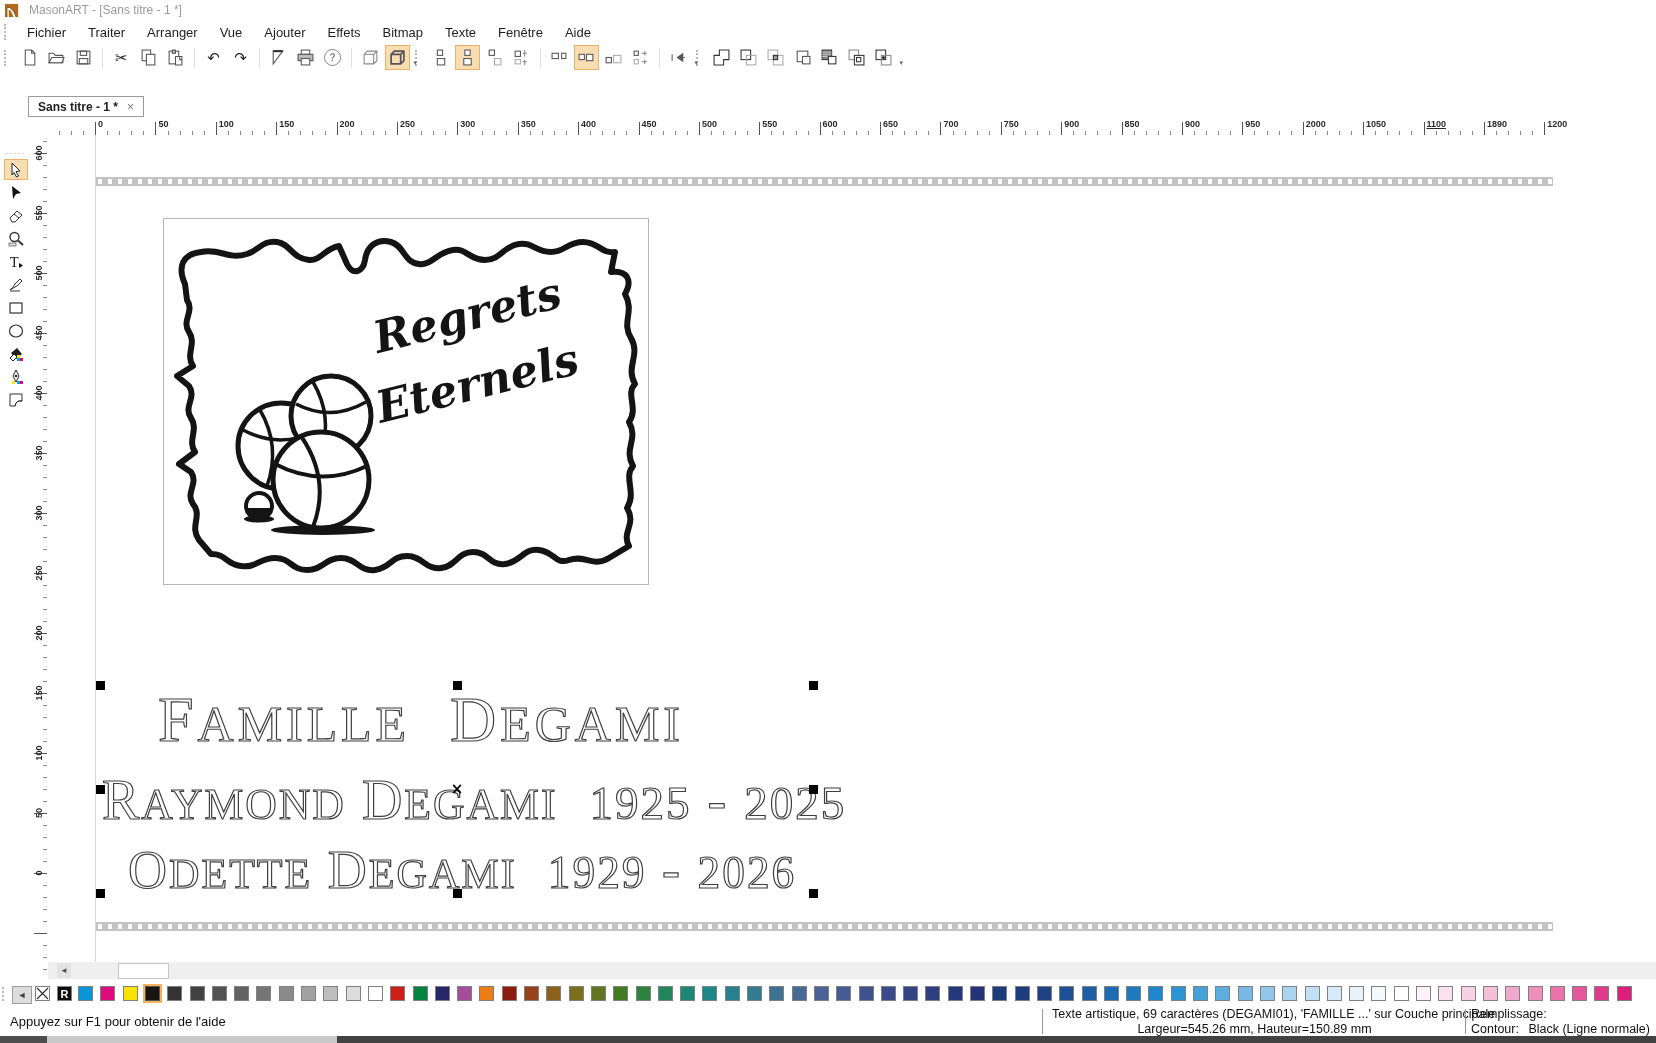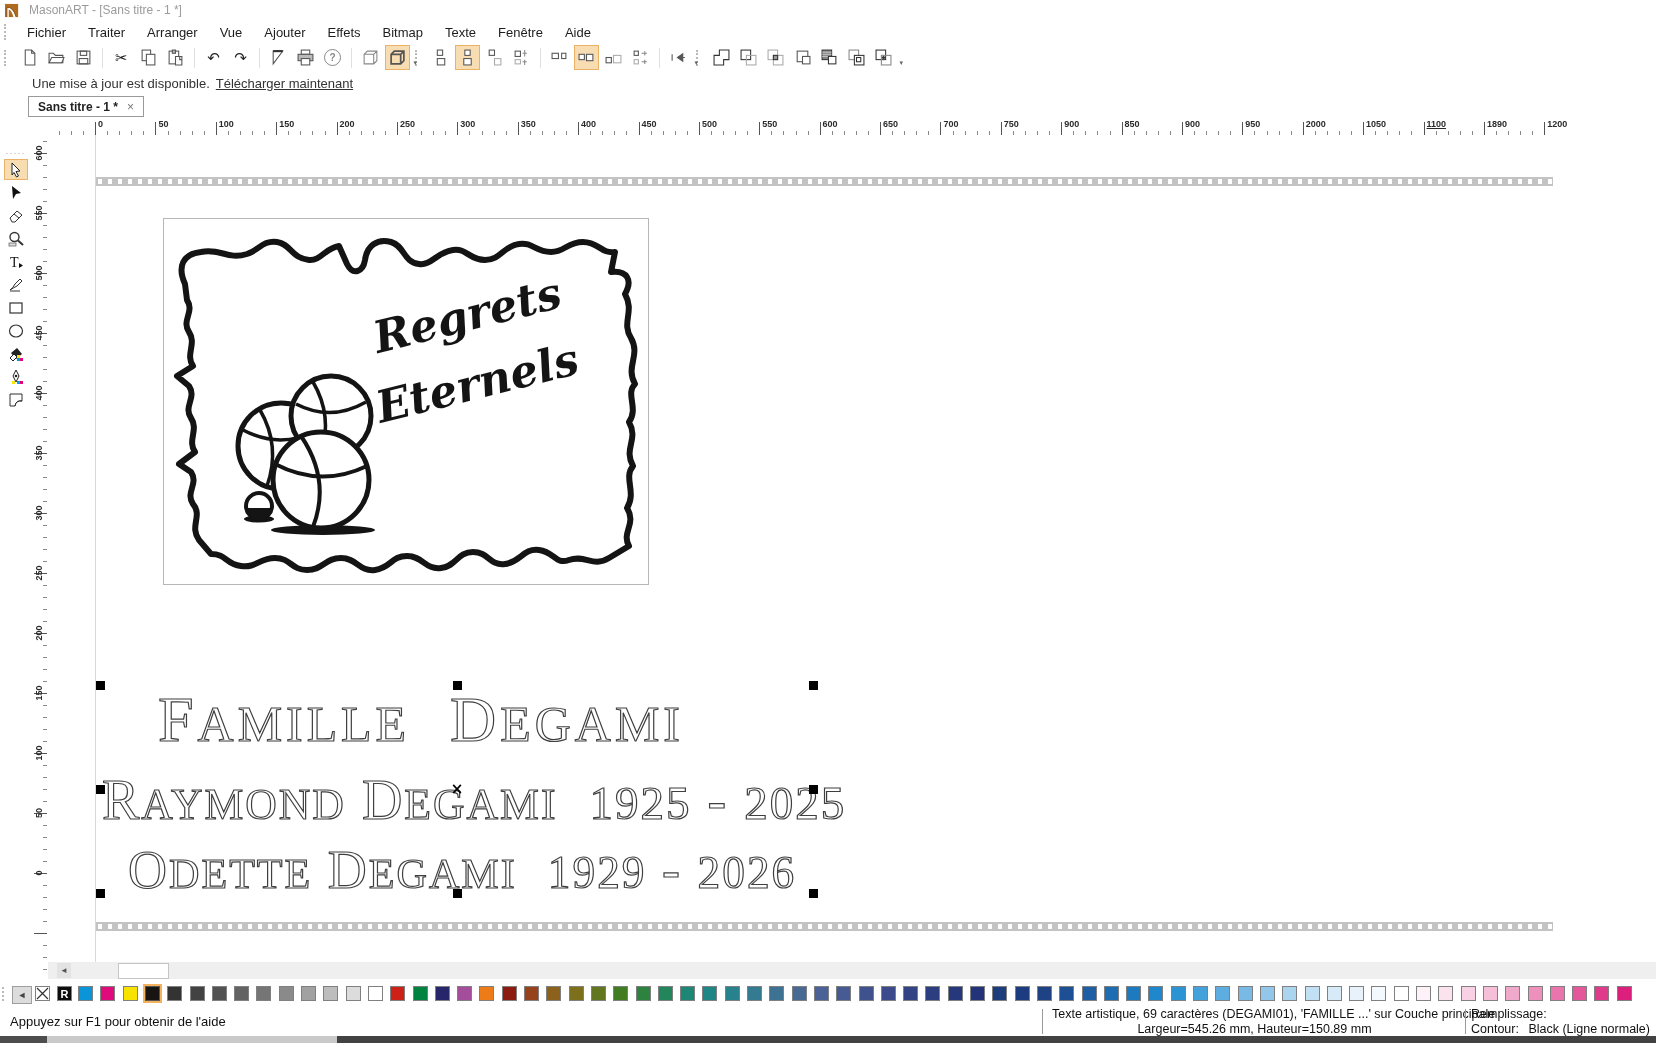--- a/index.html
+++ b/index.html
@@ -297,24 +297,20 @@
       <div class="tbtn">
         <svg viewBox="0 0 16 16">
           <rect x="1" y="1" width="9" height="9" fill="#fff" stroke="#333"></rect>
           <rect x="6" y="6" width="9" height="9" fill="none" stroke="#888"></rect>
           <circle cx="8" cy="8" r="1.5" fill="#333"></circle>
         </svg>
         <span class="caret">▾</span>
       </div>
     </div>
 
-  <div class="updatebar">
-    <span>Une mise à jour est disponible.</span>
-    <span class="update-link">Télécharger maintenant</span>
-  </div>
 
   <div class="tabbar">
     <div class="tab">
       <span>Sans titre - 1 *</span>
       <span class="tab-close">×</span>
     </div>
   </div>
 
   <div class="hruler" id="hruler">
       <span class="hr-min" style="left: 58.8px;"></span>

